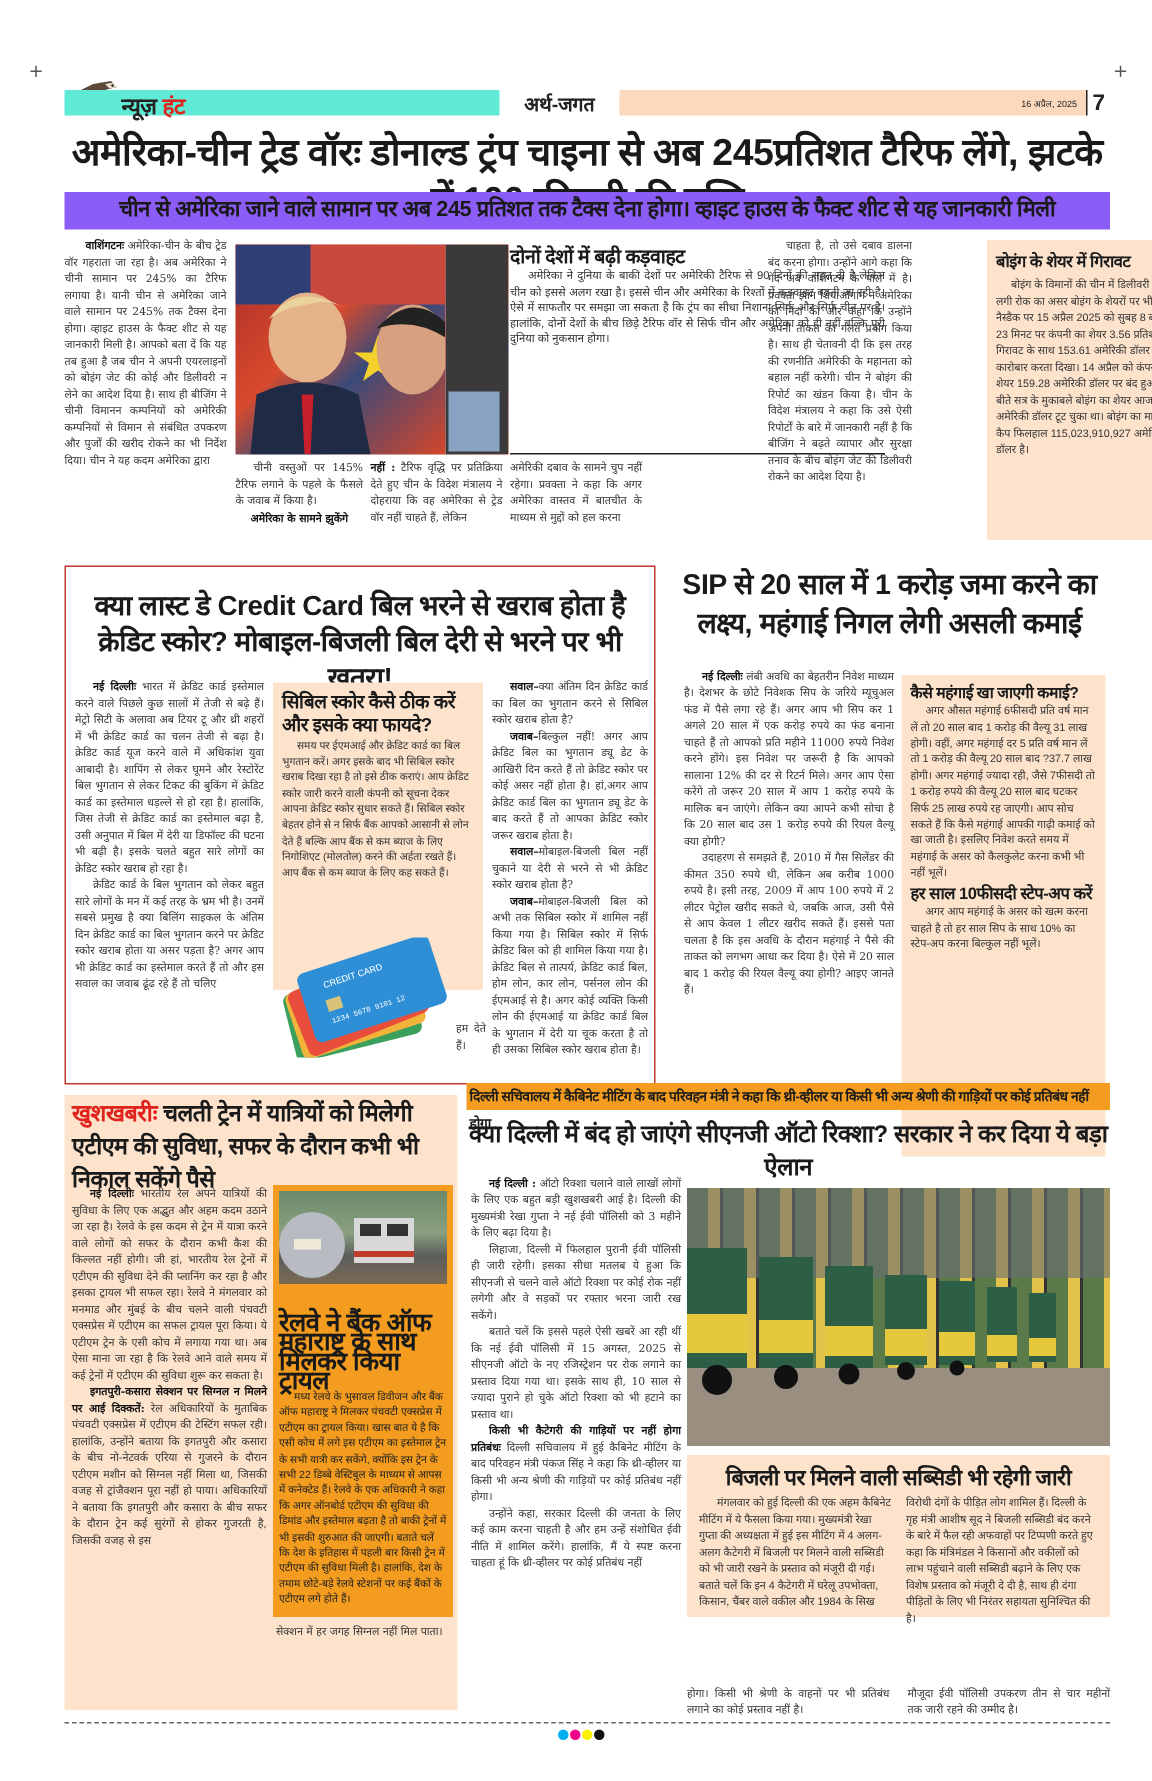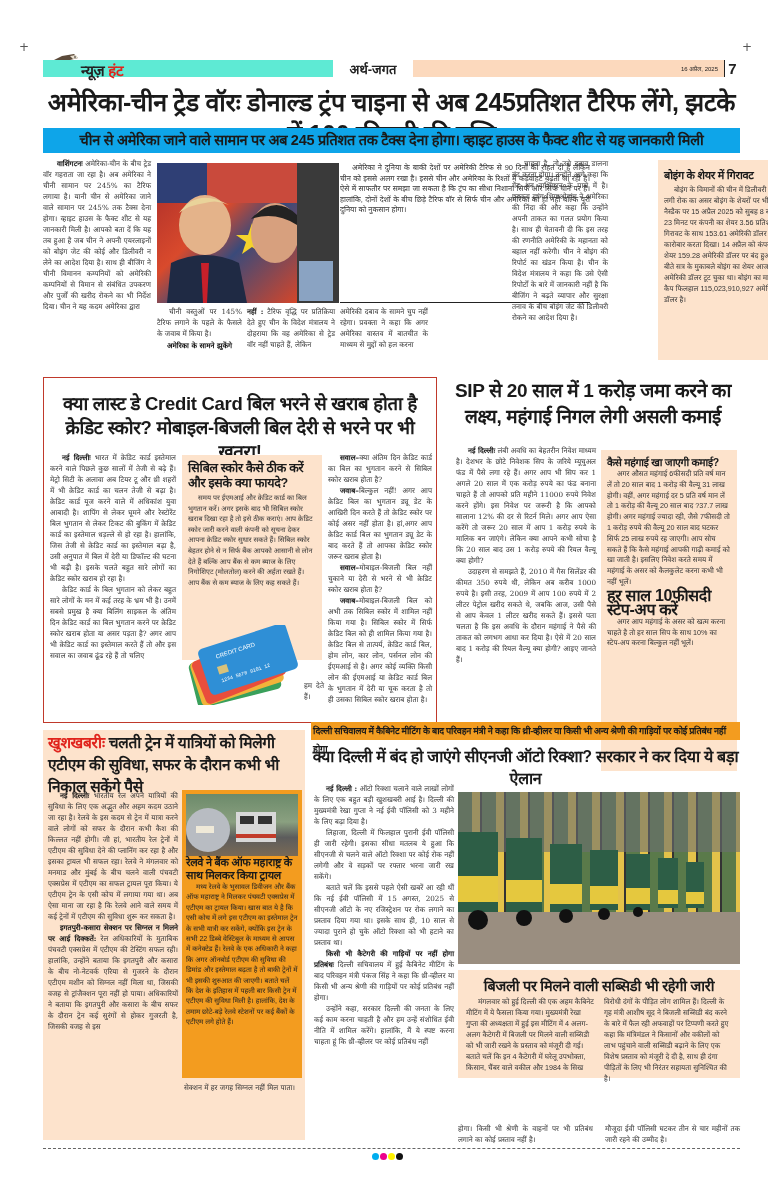--- a/index.html
+++ b/index.html
@@ -10,21 +10,21 @@
 .hs{font-family:"Liberation Sans",sans-serif;font-weight:bold;letter-spacing:-0.3px;color:#1a1a1a}
 .regmark{position:absolute;font-size:12px;color:#555;font-family:"DejaVu Sans",sans-serif}
 
 .mast{position:absolute;top:60px;left:43px;width:697px;height:17px;display:flex;align-items:center}
 .mast-l{background:#5eead4;height:17px;width:290px;display:flex;align-items:flex-start;padding-left:38px}
 .mast-c{width:80px;text-align:center;font-family:"Liberation Sans",sans-serif;font-weight:bold;font-size:13px}
 .mast-r{background:#fcd9bd;height:17px;flex:1;display:flex;align-items:center;justify-content:flex-end;padding-right:6px;font-size:6px;font-family:"Liberation Sans",sans-serif}
 .pgno{width:16px;height:17px;border-left:1.5px solid #222;font-family:"Liberation Sans",sans-serif;font-weight:bold;font-size:15px;display:flex;align-items:center;justify-content:center}
 .logo-bird{position:absolute;left:44px;top:52px;width:36px;height:24px}
 .headline{top:86px;left:43px;width:697px;font-size:25px;line-height:32px;text-align:center}
-.subbar{top:128px;left:43px;width:697px;height:25px;background:#0ea5e9;font-size:14.5px;line-height:25px;text-align:center}
+.subbar{top:128px;left:43px;width:697px;height:25px;background:#8b5cf6;font-size:14.5px;line-height:25px;text-align:center}
 .photo{background:linear-gradient(135deg,#a62a2a 0%,#d94a2c 40%,#3a4a7a 60%,#d4462a 100%);overflow:hidden}
 .sidebox{background:#fde3cc}
 .redbox{border:1.5px solid #c0392b}
 .orangebox{background:#f39c1f}
 .auto{background:repeating-linear-gradient(90deg,#5a7a4a 0 14px,#e3c24a 14px 22px,#333 22px 24px);}
 .train{background:linear-gradient(180deg,#6c8a6a 0%,#8aa080 45%,#5c5c5c 70%,#7a6a55 100%)}
 .dashline{position:absolute;left:43px;width:697px;border-top:1px dashed #666}
 .cmyk span{display:inline-block;width:7px;height:7px;border-radius:50%;margin-right:1px}
 </style>
 </head>
@@ -74,20 +74,21 @@
   </svg>
 </div>
 <div class="abs photo" style="left:297px;top:163px;width:42px;height:140px">
   <svg width="42" height="140" viewBox="0 0 42 140">
       <rect width="42" height="140" fill="#3a3a3a"></rect>
       <rect x="2" y="98" width="34" height="40" fill="#8aa3c2"></rect>
     </svg>
 </div>
 
 <div class="abs" style="left:340px;top:163px;width:250px;height:140px;border-bottom:1.5px solid #222">
+  <div class="hs" style="font-size:13px;line-height:16px">दोनों देशों में बढ़ी कड़वाहट</div>
   <div class="p" style="font-family:'Liberation Sans',sans-serif;font-size:7.5px;line-height:10.6px;text-indent:12px">अमेरिका ने दुनिया के बाकी देशों पर अमेरिकी टैरिफ से 90 दिनों की राहत दी है लेकिन चीन को इससे अलग रखा है। इससे चीन और अमेरिका के रिश्तों में कड़वाहट बढ़ती जा रही है। ऐसे में साफतौर पर समझा जा सकता है कि ट्रंप का सीधा निशाना सिर्फ और सिर्फ चीन पर है। हालांकि, दोनों देशों के बीच छिड़े टैरिफ वॉर से सिर्फ चीन और अमेरिका को ही नहीं बल्कि पूरी दुनिया को नुकसान होगा।</div>
 </div>
 
 <div class="abs p" style="left:157px;top:306px;width:85px;text-indent:12px">
   <span>चीनी वस्तुओं पर 145% टैरिफ लगाने के पहले के फैसले के जवाब में किया है।</span>
 </div>
 <div class="abs p" style="left:157px;top:340px;width:85px;text-align:center">
   <b>अमेरिका के सामने झुकेंगे</b>
 </div>
 <div class="abs p" style="left:247px;top:306px;width:88px">
@@ -140,21 +141,21 @@
 
 <div class="abs hs" style="left:448px;top:378px;width:290px;font-size:19px;line-height:26px;text-align:center">SIP से 20 साल में 1 करोड़ जमा करने का लक्ष्य, महंगाई निगल लेगी असली कमाई</div>
 <div class="abs p" style="left:456px;top:445px;width:140px">
   <span style="padding-left:12px"></span><b>नई दिल्लीः</b>
   <span>लंबी अवधि का बेहतरीन निवेश माध्यम है। देशभर के छोटे निवेशक सिप के जरिये म्यूचुअल फंड में पैसे लगा रहे हैं। अगर आप भी सिप कर 1 अगले 20 साल में एक करोड़ रुपये का फंड बनाना चाहते हैं तो आपको प्रति महीने 11000 रुपये निवेश करने होंगे। इस निवेश पर जरूरी है कि आपको सालाना 12% की दर से रिटर्न मिले। अगर आप ऐसा करेंगे तो जरूर 20 साल में आप 1 करोड़ रुपये के मालिक बन जाएंगे। लेकिन क्या आपने कभी सोचा है कि 20 साल बाद उस 1 करोड़ रुपये की रियल वैल्यू क्या होगी?</span>
   <div style="text-indent:12px">उदाहरण से समझते हैं, 2010 में गैस सिलेंडर की कीमत 350 रुपये थी, लेकिन अब करीब 1000 रुपये है। इसी तरह, 2009 में आप 100 रुपये में 2 लीटर पेट्रोल खरीद सकते थे, जबकि आज, उसी पैसे से आप केवल 1 लीटर खरीद सकते हैं। इससे पता चलता है कि इस अवधि के दौरान महंगाई ने पैसे की ताकत को लगभग आधा कर दिया है। ऐसे में 20 साल बाद 1 करोड़ की रियल वैल्यू क्या होगी? आइए जानते हैं।</div>
 </div>
 <div class="abs sidebox" style="left:601px;top:450px;width:136px;height:321px;padding:6px 6px">
   <div class="hs" style="font-size:10.5px;line-height:13px">कैसे महंगाई खा जाएगी कमाई?</div>
   <div class="p" style="font-family:'Liberation Sans',sans-serif;font-size:7.2px;line-height:10.8px;text-indent:10px;text-align:left">अगर औसत महंगाई 6फीसदी प्रति वर्ष मान लें तो 20 साल बाद 1 करोड़ की वैल्यू 31 लाख होगी। वहीं, अगर महंगाई दर 5 प्रति वर्ष मान लें तो 1 करोड़ की वैल्यू 20 साल बाद ?37.7 लाख होगी। अगर महंगाई ज्यादा रही, जैसे 7फीसदी तो 1 करोड़ रुपये की वैल्यू 20 साल बाद घटकर सिर्फ 25 लाख रुपये रह जाएगी। आप सोच सकते हैं कि कैसे महंगाई आपकी गाढ़ी कमाई को खा जाती है। इसलिए निवेश करते समय में महंगाई के असर को कैलकुलेट करना कभी भी नहीं भूलें।</div>
-  <div class="hs" style="font-size:16px;line-height:14px;margin-top:1px">हर साल 10फीसदी स्टेप-अप करें</div>
+  <div class="hs" style="font-size:11px;line-height:14px;margin-top:1px">हर साल 10फीसदी स्टेप-अप करें</div>
   <div class="p" style="font-family:'Liberation Sans',sans-serif;font-size:7.2px;line-height:10.8px;text-indent:10px;text-align:left">अगर आप महंगाई के असर को खत्म करना चाहते है तो हर साल सिप के साथ 10% का स्टेप-अप करना बिल्कुल नहीं भूलें।</div>
 </div>
 
 <div class="abs sidebox" style="left:43px;top:730px;width:262px;height:410px"></div>
 <div class="abs hs" style="left:48px;top:732px;width:255px;font-size:15.5px;line-height:22px">
   <span style="color:#e0231c">खुशखबरीः</span>
   <span>चलती ट्रेन में यात्रियों को मिलेगी एटीएम की सुविधा, सफर के दौरान कभी भी निकाल सकेंगे पैसे</span>
 </div>
 <div class="abs p" style="left:48px;top:790px;width:130px">
   <span style="padding-left:12px"></span><b>नई दिल्लीः</b>
@@ -165,21 +166,21 @@
   <div class="train" style="width:112px;height:62px;position:relative">
     <svg width="112" height="62" viewBox="0 0 112 62">
       <rect x="50" y="18" width="40" height="30" fill="#d8d8d8"></rect>
       <rect x="54" y="22" width="14" height="8" fill="#333"></rect>
         <rect x="72" y="22" width="14" height="8" fill="#333"></rect>
       <rect x="50" y="40" width="40" height="4" fill="#c23b2a"></rect>
       <ellipse cx="22" cy="36" rx="22" ry="22" fill="#b8bcc2"></ellipse>
       <rect x="10" y="32" width="18" height="7" fill="#efe9d8"></rect>
     </svg>
   </div>
-  <div class="hs" style="font-size:11px;line-height:13px;margin-top:0;color:#1a1a1a">रेलवे ने बैंक ऑफ महाराष्ट्र के साथ मिलकर किया ट्रायल</div>
+  <div class="hs" style="font-size:17px;line-height:13px;margin-top:19px;color:#1a1a1a">रेलवे ने बैंक ऑफ महाराष्ट्र के साथ मिलकर किया ट्रायल</div>
   <div class="p" style="font-family:'Liberation Sans',sans-serif;font-size:7px;line-height:10.4px;text-indent:10px;text-align:left;color:#222">मध्य रेलवे के भुसावल डिवीजन और बैंक ऑफ महाराष्ट्र ने मिलकर पंचवटी एक्सप्रेस में एटीएम का ट्रायल किया। खास बात ये है कि एसी कोच में लगे इस एटीएम का इस्तेमाल ट्रेन के सभी यात्री कर सकेंगे, क्योंकि इस ट्रेन के सभी 22 डिब्बे वेस्टिबुल के माध्यम से आपस में कनेक्टेड हैं। रेलवे के एक अधिकारी ने कहा कि अगर ऑनबोर्ड एटीएम की सुविधा की डिमांड और इस्तेमाल बढ़ता है तो बाकी ट्रेनों में भी इसकी शुरुआत की जाएगी। बताते चलें कि देश के इतिहास में पहली बार किसी ट्रेन में एटीएम की सुविधा मिली है। हालांकि, देश के तमाम छोटे-बड़े रेलवे स्टेशनों पर कई बैंकों के एटीएम लगे होते हैं।</div>
 </div>
 <div class="abs p" style="left:184px;top:1082px;width:118px">सेक्शन में हर जगह सिग्नल नहीं मिल पाता।</div>
 
 <div class="abs hs orangebox" style="left:311px;top:722px;width:429px;height:18px;font-size:9.2px;line-height:18px;text-align:left;padding:0 2px">दिल्ली सचिवालय में कैबिनेट मीटिंग के बाद परिवहन मंत्री ने कहा कि थ्री-व्हीलर या किसी भी अन्य श्रेणी की गाड़ियों पर कोई प्रतिबंध नहीं होगा</div>
 <div class="abs hs" style="left:311px;top:746px;width:429px;font-size:16px;line-height:22px;text-align:center">क्या दिल्ली में बंद हो जाएंगे सीएनजी ऑटो रिक्शा? सरकार ने कर दिया ये बड़ा ऐलान</div>
 <div class="abs p" style="left:314px;top:783px;width:140px">
   <span style="padding-left:12px"></span><b>नई दिल्ली :</b>
   <span>ऑटो रिक्शा चलाने वाले लाखों लोगों के लिए एक बहुत बड़ी खुशखबरी आई है। दिल्ली की मुख्यमंत्री रेखा गुप्ता ने नई ईवी पॉलिसी को 3 महीने के लिए बढ़ा दिया है।</span>
   <div style="text-indent:12px">लिहाजा, दिल्ली में फिलहाल पुरानी ईवी पॉलिसी ही जारी रहेगी। इसका सीधा मतलब ये हुआ कि सीएनजी से चलने वाले ऑटो रिक्शा पर कोई रोक नहीं लगेगी और वे सड़कों पर रफ्तार भरना जारी रख सकेंगे।</div>
@@ -219,18 +220,18 @@
   </svg>
 </div>
 <div class="abs sidebox" style="left:458px;top:970px;width:282px;height:108px;padding:6px 8px">
   <div class="hs" style="font-size:14.5px;line-height:20px;text-align:center">बिजली पर मिलने वाली सब्सिडी भी रहेगी जारी</div>
   <div style="display:flex;gap:10px">
     <div class="p" style="font-family:'Liberation Sans',sans-serif;font-size:7.2px;line-height:11px;text-indent:12px;text-align:left;flex:1">मंगलवार को हुई दिल्ली की एक अहम कैबिनेट मीटिंग में ये फैसला किया गया। मुख्यमंत्री रेखा गुप्ता की अध्यक्षता में हुई इस मीटिंग में 4 अलग-अलग कैटेगरी में बिजली पर मिलने वाली सब्सिडी को भी जारी रखने के प्रस्ताव को मंजूरी दी गई। बताते चलें कि इन 4 कैटेगरी में घरेलू उपभोक्ता, किसान, चैंबर वाले वकील और 1984 के सिख</div>
     <div class="p" style="font-family:'Liberation Sans',sans-serif;font-size:7.2px;line-height:11px;text-align:left;flex:1">विरोधी दंगों के पीड़ित लोग शामिल हैं। दिल्ली के गृह मंत्री आशीष सूद ने बिजली सब्सिडी बंद करने के बारे में फैल रही अफवाहों पर टिप्पणी करते हुए कहा कि मंत्रिमंडल ने किसानों और वकीलों को लाभ पहुंचाने वाली सब्सिडी बढ़ाने के लिए एक विशेष प्रस्ताव को मंजूरी दे दी है, साथ ही दंगा पीड़ितों के लिए भी निरंतर सहायता सुनिश्चित की है।</div>
   </div>
 </div>
 <div class="abs p" style="left:458px;top:1123px;width:135px">होगा। किसी भी श्रेणी के वाहनों पर भी प्रतिबंध लगाने का कोई प्रस्ताव नहीं है।</div>
-<div class="abs p" style="left:605px;top:1123px;width:135px">मौजूदा ईवी पॉलिसी घटकर तीन से चार महीनों तक जारी रहने की उम्मीद है।</div>
+<div class="abs p" style="left:605px;top:1123px;width:135px">मौजूदा ईवी पॉलिसी उपकरण तीन से चार महीनों तक जारी रहने की उम्मीद है।</div>
 
 <div class="dashline" style="top:1148px"></div>
 <div class="abs cmyk" style="left:372px;top:1145px">
   <span style="background:#00aeef"></span><span style="background:#ec008c"></span><span style="background:#fff200"></span><span style="background:#111"></span>
 </div>
 
 </body></html>

